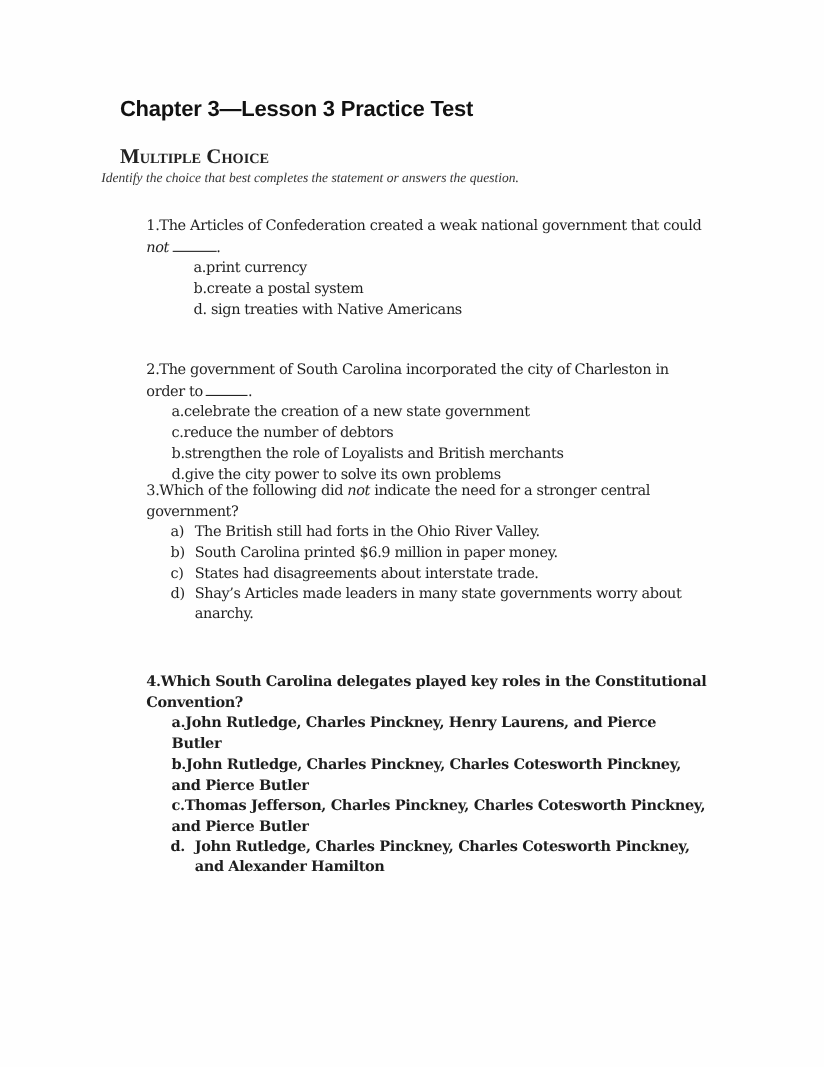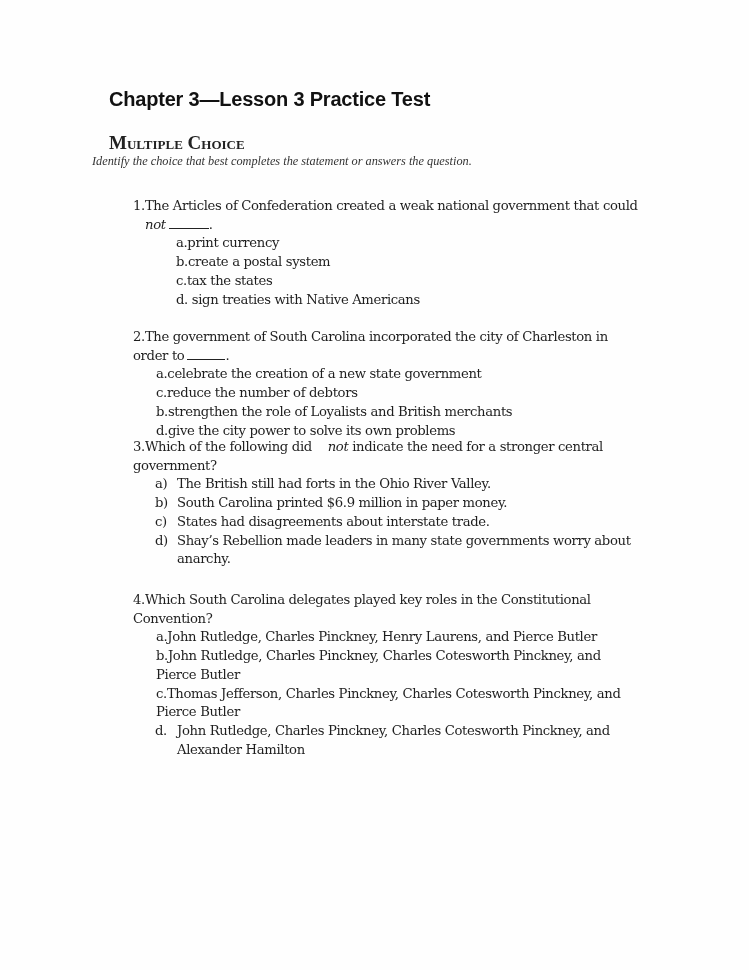--- a/index.html
+++ b/index.html
@@ -61,21 +61,20 @@
       font-size: 13.2px;
       line-height: 18.7px;
       color: #1e1e1e;
       letter-spacing: -0.35px;
     }
     .q-stem {
       margin: 0;
     }
     .q-stem em {
       font-style: italic;
-      margin-left: 12px;
     }
     .blank {
       display: inline-block;
       border-bottom: 1px solid #222;
       height: 12px;
       vertical-align: baseline;
       margin-left: 3px;
     }
     .options {
       margin: 0;
@@ -108,21 +107,20 @@
 
   <div class="title">Chapter 3—Lesson 3 Practice Test</div>
   <div class="section-heading">Multiple Choice</div>
   <div class="instructions">Identify the choice that best completes the statement or answers the question.</div>
 
   <div class="question q1" style="top:197px;">
     <p class="q-stem"><span>1.The Articles of Confederation created a weak national government that could </span><em>not</em><span class="blank" style="width:40px;"></span><span>.</span></p>
     <ul class="options">
       <li class="opt"><span>a.</span><span>print currency</span></li>
       <li class="opt"><span>b.</span><span>create a postal system</span></li>
-      <li class="opt"><span>c.</span><span>tax the states</span></li>
       <li class="opt"><span style="white-space:pre;">d. </span><span>sign treaties with Native Americans</span></li>
     </ul>
   </div>
 
   <div class="question q2" style="top:328px;">
     <p class="q-stem"><span>2.The government of South Carolina incorporated the city of Charleston in order to</span><span class="blank" style="width:38px;"></span><span>.</span></p>
     <ul class="options">
       <li class="opt"><span>a.</span><span>celebrate the creation of a new state government</span></li>
       <li class="opt"><span>c.</span><span>reduce the number of debtors</span></li>
       <li class="opt"><span>b.</span><span>strengthen the role of Loyalists and British merchants</span></li>
@@ -140,26 +138,26 @@
       <li class="opt">
           <span class="opt-marker-hang">b)</span>
           <span class="opt-text-hang">South Carolina printed $6.9 million in paper money.</span>
         </li>
       <li class="opt">
           <span class="opt-marker-hang">c)</span>
           <span class="opt-text-hang">States had disagreements about interstate trade.</span>
         </li>
       <li class="opt">
           <span class="opt-marker-hang">d)</span>
-          <span class="opt-text-hang">Shay’s Rebellion made leaders in many state governments worry about anarchy.</span>
+          <span class="opt-text-hang">Shay’s Articles made leaders in many state governments worry about anarchy.</span>
         </li>
     </ul>
   </div>
 
-  <div class="question q4" style="top:591px;">
+  <div class="question q4" style="top:612px;font-weight:bold;">
     <p class="q-stem"><span>4.Which South Carolina delegates played key roles in the Constitutional Convention?</span></p>
     <ul class="options">
       <li class="opt"><span>a.</span><span>John Rutledge, Charles Pinckney, Henry Laurens, and Pierce Butler</span></li>
       <li class="opt"><span>b.</span><span>John Rutledge, Charles Pinckney, Charles Cotesworth Pinckney, and Pierce Butler</span></li>
       <li class="opt"><span>c.</span><span>Thomas Jefferson, Charles Pinckney, Charles Cotesworth Pinckney, and Pierce Butler</span></li>
       <li class="opt hanging">
           <span class="opt-marker-hang">d.</span>
           <span class="opt-text-hang">John Rutledge, Charles Pinckney, Charles Cotesworth Pinckney, and Alexander Hamilton</span>
         </li>
     </ul>

